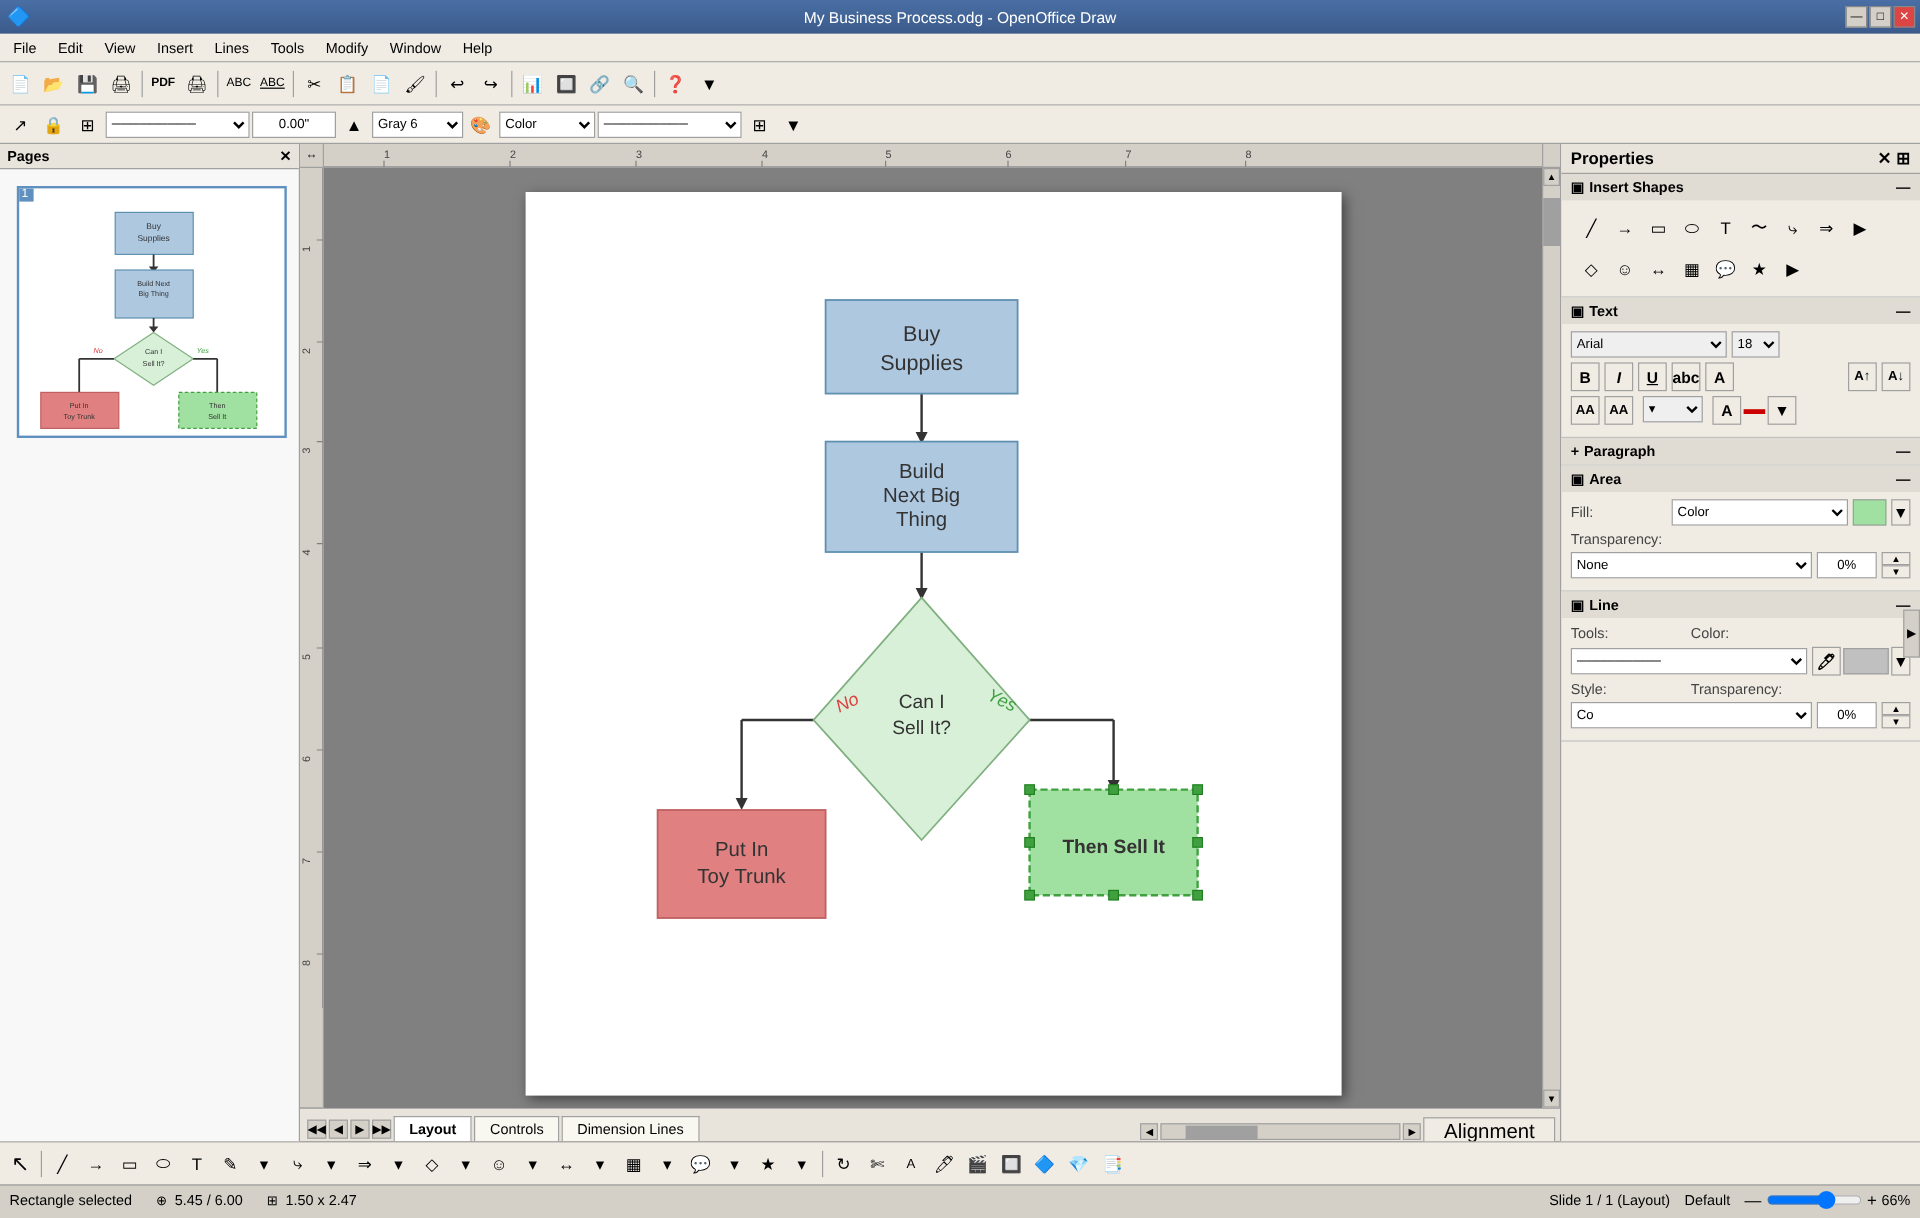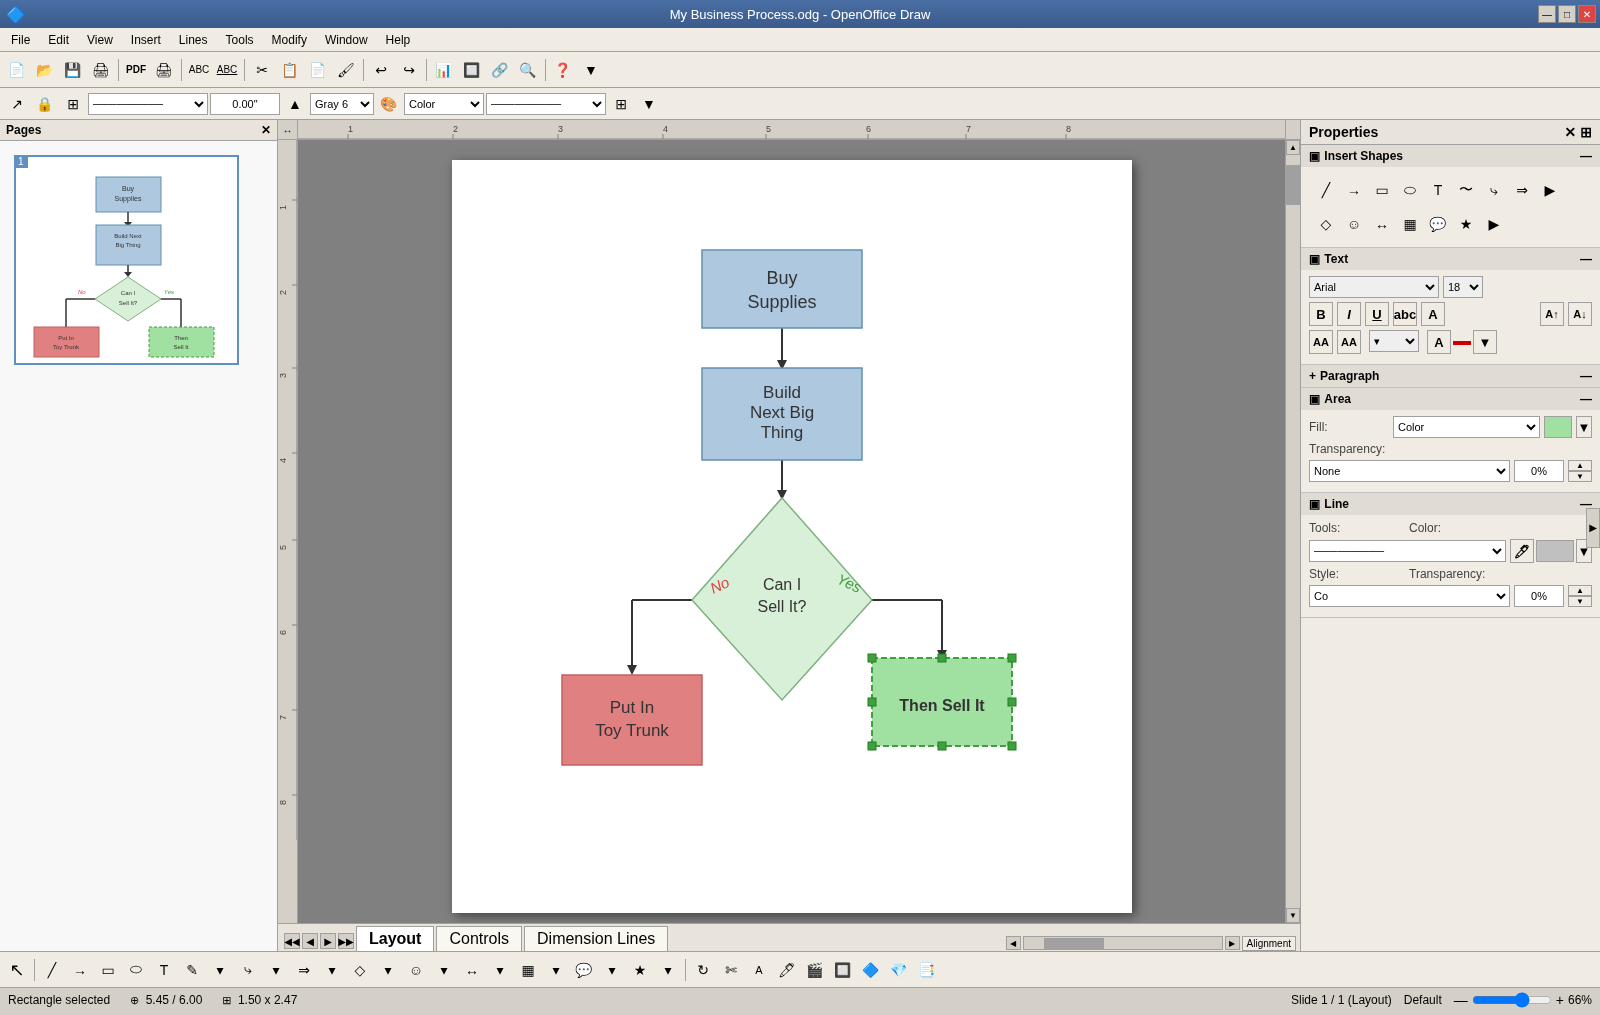--- a/index.html
+++ b/index.html
@@ -107,21 +107,21 @@
     }
 
     
     .main-area {
       display: flex;
       height: calc(1015px - 28px - 24px - 36px - 32px - 32px - 32px);
     }
 
     
     .pages-panel {
-      width: 278px;
+      width: 250px;
       background: #f8f8f8;
       border-right: 1px solid #a0a0a0;
       display: flex;
       flex-direction: column;
     }
     .pages-header {
       background: #e8e4dc;
       border-bottom: 1px solid #a0a0a0;
       padding: 3px 6px;
       font-size: 12px;
@@ -272,21 +272,21 @@
       display: flex;
       align-items: center;
       padding: 0 4px;
       gap: 2px;
     }
     .tab-item {
       padding: 3px 12px;
       background: #f8f8f0;
       border: 1px solid #a0a0a0;
       border-bottom: none;
-      font-size: 16px;
+      font-size: 12px;
       cursor: pointer;
       margin-right: 2px;
     }
     .tab-item.active { background: white; font-weight: bold; }
     .tab-nav { display: flex; align-items: center; gap: 2px; padding: 2px; }
     .tab-nav-btn { width: 16px; height: 16px; border: 1px solid #a0a0a0; background: #d4d0c8; font-size: 10px; cursor: pointer; display: flex; align-items: center; justify-content: center; }
 
     .zoom-slider {
       width: 80px;
       height: 14px;
@@ -348,21 +348,21 @@
 
 <div class="toolbar2">
   <div class="tb-btn">↗</div>
   <div class="tb-btn">🔒</div>
   <div class="tb-btn">⊞</div>
   <select class="tb-select" style="width:120px;">
     <option>─────────</option>
   </select>
   <input class="tb-input" value="0.00&quot;" style="width: 70px;">
   <div class="tb-btn">▲</div>
-  <select class="tb-select" style="width:64px;">
+  <select class="tb-select" style="width:76px;">
     <option>Gray 6</option>
   </select>
   <div class="tb-btn">🎨</div>
   <select class="tb-select" style="width:80px;">
     <option>Color</option>
   </select>
   <select class="tb-select" style="width:120px;">
     <option>─────────</option>
   </select>
   <div class="tb-btn">⊞</div>
@@ -552,21 +552,21 @@
       <div class="tab-item">Controls</div>
       <div class="tab-item">Dimension Lines</div>
 
       <div style="position:absolute; right:0; bottom:0; height:16px; display:flex; align-items:center; gap:2px; padding-right:4px;">
         <div style="width:15px; height:14px; background:#d4d0c8; border:1px solid #a0a0a0; display:flex; align-items:center; justify-content:center; font-size:8px; cursor:pointer;">◀</div>
         <div style="width:200px; height:14px; background:#d4d0c8; border:1px solid #a0a0a0; position:relative;">
           <div style="position:absolute; left:20px; top:1px; height:12px; width:60px; background:#a0a0a0;"></div>
         </div>
         <div style="width:15px; height:14px; background:#d4d0c8; border:1px solid #a0a0a0; display:flex; align-items:center; justify-content:center; font-size:8px; cursor:pointer;">▶</div>
 
-        <div style="border:1px solid #a0a0a0; background:#f0ece4; padding:1px 4px; font-size:10px; cursor:pointer;">Alignment</div>
+        <div style="border:1px solid #a0a0a0; background:#f0ece4; padding:1px 16px; font-size:17px; cursor:pointer;">Alignment</div>
       </div>
     </div>
   </div>
 
   <div class="properties-panel">
     <div class="prop-header">
       <span>Properties</span>
       <div style="display:flex; gap:4px;">
         <span style="cursor:pointer; font-size:14px;">✕</span>
         <span style="cursor:pointer;">⊞</span>

